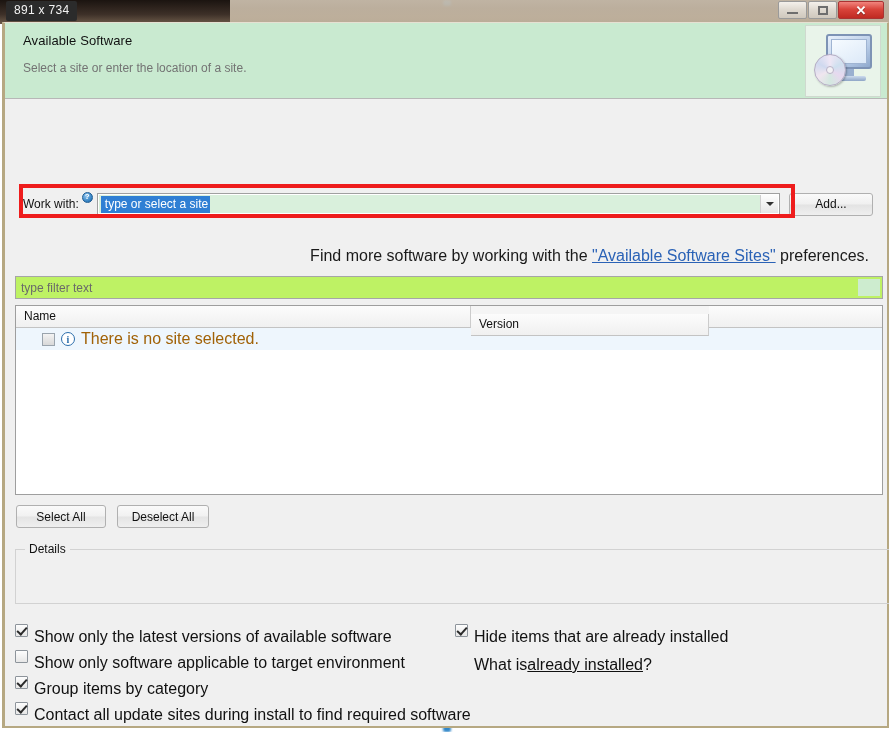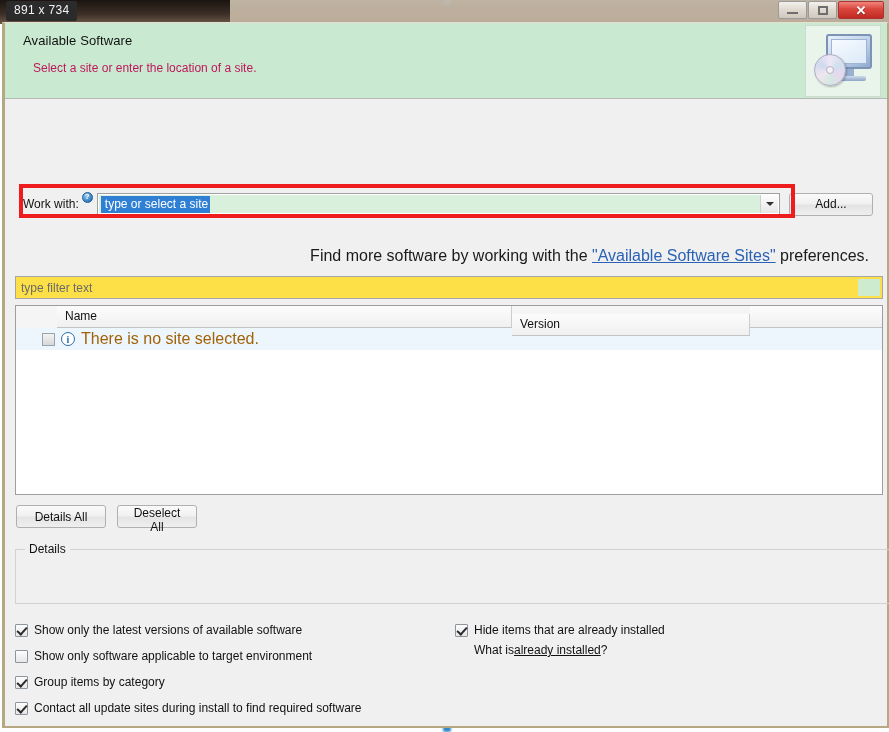--- a/index.html
+++ b/index.html
@@ -86,22 +86,22 @@
     height: 76px;
     background: #c9ead0;
     border-bottom: 1px solid #b7b7b7;
     padding: 10px 0 0 18px;
   }
   #banner-title {
     font-size: 13px; font-weight: normal; color: #111;
     letter-spacing: .1px;
   }
   #banner-subtitle {
-    margin-top: 13px; margin-left: 10px;
-    font-size: 12px; color: #be185d;
+    margin-top: 13px; 
+    font-size: 12px; color: #737373;
   }
   #banner-icon {
     position: absolute; right: 6px; top: 2px;
     width: 76px; height: 72px;
     background: #e9f4ea;
     border: 1px solid #cfd9cf;
   }
   .monitor-body {
     position: absolute; left: 20px; top: 8px;
     width: 46px; height: 35px;
@@ -211,21 +211,21 @@
   #findmore-line {
     position: absolute; right: 18px; top: 148px;
     font-size: 16px; color: #1a1a1a; white-space: nowrap;
   }
   .link { color: #2a62b6; text-decoration: underline; cursor: pointer; }
 
   
   #filter-box {
     position: absolute; left: 10px; top: 177px;
     width: 868px; height: 23px;
-    background: #fde047; border: 1px solid #a6a6a6;
+    background: #bef264; border: 1px solid #a6a6a6;
     display: flex; align-items: center;
   }
   #filter-placeholder {
     margin-left: 5px; color: #6a6a6a; font-size: 12px;
   }
   #filter-green-chip {
     position: absolute; right: 2px; top: 2px;
     width: 22px; height: 17px; background: #cdeccf;
   }
 
@@ -237,21 +237,21 @@
   }
   #table-header { display: flex; height: 22px; background: #f5f5f5; }
   .th {
     font-size: 12px; color: #101010;
     padding: 3px 0 0 8px;
     border-right: 1px solid #ccc;
     border-bottom: 1px solid #c3c3c3;
     background: linear-gradient(180deg,#fcfcfc,#f0f0f0);
     height: 22px;
   }
-  #th-name { width: 455px; margin-left: 41px; }
+  #th-name { width: 455px; }
   #th-version { width: 238px; margin-top: 8px; }
   #th-blank { flex: 1 1 auto; border-right: none; }
   #table-row-0 {
     display: flex; align-items: center;
     height: 22px; background: #eef6fd;
     padding-left: 26px;
   }
   .row-checkbox {
     width: 13px; height: 13px;
     border: 1px solid #9aa4ad;
@@ -270,21 +270,21 @@
 
   
   #select-buttons { position: absolute; left: 11px; top: 406px; display: flex; gap: 11px; }
   .plain-button {
     height: 23px; font-size: 12px; color: #111;
     background: linear-gradient(180deg,#fafafa 0%, #f1f1f1 48%, #e4e4e4 52%, #efefef 100%);
     border: 1px solid #b0b0b0; border-radius: 3px;
     cursor: default; padding: 0 10px;
   }
   #btn-select-all { width: 90px; }
-  #btn-deselect-all { width: 80px; }
+  #btn-deselect-all { width: 92px; }
 
   
   #details-group {
     position: absolute; left: 10px; top: 443px;
     width: 888px; height: 62px;
   }
   #details-frame {
     position: absolute; left: 0; top: 7px; right: 0; bottom: 0;
     border: 1px solid #d2d2d2; border-top-color:#d2d2d2;
   }
@@ -315,21 +315,21 @@
     background: linear-gradient(180deg,#fdfdfd,#e7e7e7);
     margin-right: 6px;
     position: relative;
   }
   .cb.checked::after {
     content: ""; position: absolute;
     left: 3px; top: 0px; width: 4px; height: 8px;
     border: solid #2a2a2a; border-width: 0 2px 2px 0;
     transform: rotate(42deg);
   }
-  .opt-label { font-size: 12px; color: #111; }
+  .opt-label { font-size: 16px; color: #111; margin-top: 13px; }
   #what-is-row { display: flex; height: 26px; padding-left: 19px; }
 </style>
 </head>
 <body>
 
 <div id="desktop-backdrop"></div>
 <div id="backdrop-blur-left"></div>
 <div id="backdrop-blue-dot"></div>
 <div id="backdrop-blue-dot2"></div>
 
@@ -398,21 +398,21 @@
         <div class="th" id="th-blank"></div>
       </div>
       <div id="table-row-0">
         <span class="row-checkbox"></span>
         <span class="info-circle">i</span>
         <span id="table-row-0-label">There is no site selected.</span>
       </div>
     </div>
 
     <div id="select-buttons">
-      <button id="btn-select-all" class="plain-button">Details All</button>
+      <button id="btn-select-all" class="plain-button">Select All</button>
       <button id="btn-deselect-all" class="plain-button">Deselect All</button>
     </div>
 
     <div id="details-group">
       <div id="details-frame"></div>
       <div id="details-legend">Details</div>
       <div id="details-scroll">
         <span class="sb-arrow up"></span>
         <span class="sb-arrow down"></span>
       </div>

